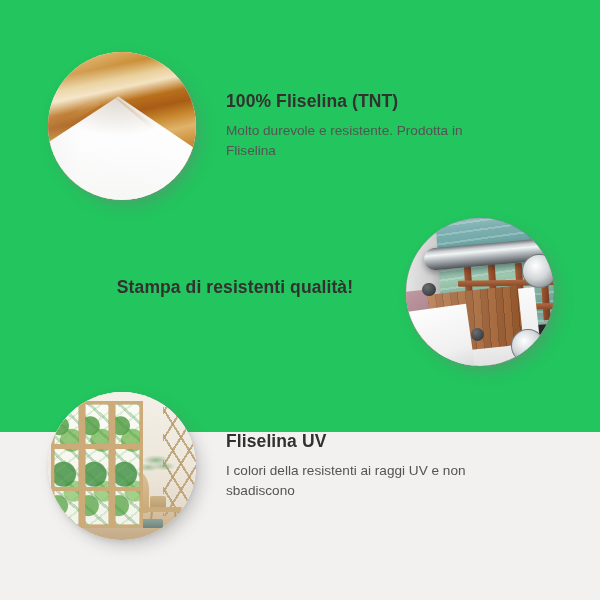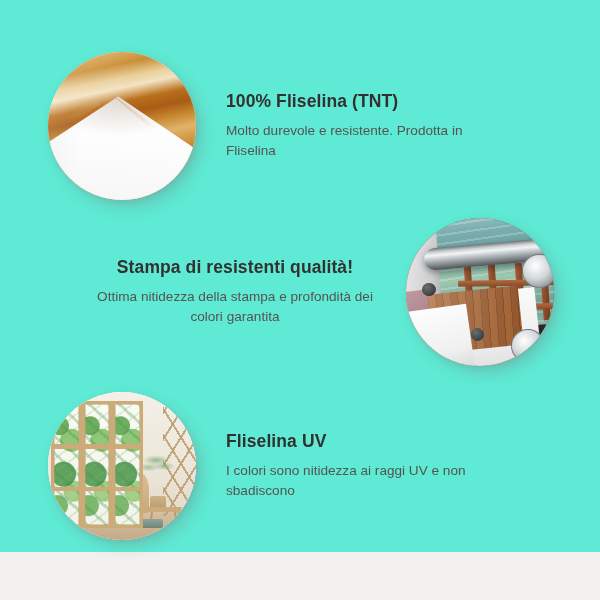--- a/index.html
+++ b/index.html
@@ -9,22 +9,22 @@
   body {
     width: 600px;
     height: 600px;
     background: #f2f1f0;
     font-family: "Liberation Sans", sans-serif;
     overflow: hidden;
   }
   .stage {
     position: relative;
     width: 600px;
-    height: 552px;
-    background: #5eead4;
+    height: 432px;
+    background: #22c55e;
   }
 
   
   .feature {
     position: absolute;
     display: flex;
     align-items: center;
   }
   .feature-1 { left: 0px;   top: 52px;  width: 520px; }
   .feature-2 { left: 80px;  top: 218px; width: 520px; flex-direction: row-reverse; }
@@ -470,21 +470,20 @@
         <div class="pr-whitefold"></div>
         <div class="pr-roller-end a"></div>
         <div class="pr-roller-end b"></div>
         <div class="pr-knob k1"></div>
         <div class="pr-knob k2"></div>
       </div>
     </div>
 
     <div class="copy copy-right align-center">
       <p class="headline">Stampa di resistenti qualità!</p>
-      <p class="subline">Ottima nitidezza della stampa e profondità dei colori garantita</p>
     </div>
 
   </div>
 
   <div class="feature feature-3">
 
     <div class="media media-3">
       <div class="media-inner">
         <div class="rm-bg"></div>
         <div class="rm-floor"></div>
@@ -501,18 +500,18 @@
           <div class="rm-panel"></div>
           <div class="rm-panel"></div>
         </div>
         <div class="rm-rail r1"></div>
         <div class="rm-rail r2"></div>
       </div>
     </div>
 
     <div class="copy">
       <p class="headline">Fliselina UV</p>
-      <p class="subline">I colori sono nitidezza ai raggi UV e non sbadiscono</p>
+      <p class="subline">I colori della resistenti ai raggi UV e non sbadiscono</p>
     </div>
 
   </div>
 
 </div>
 
 </body></html>

